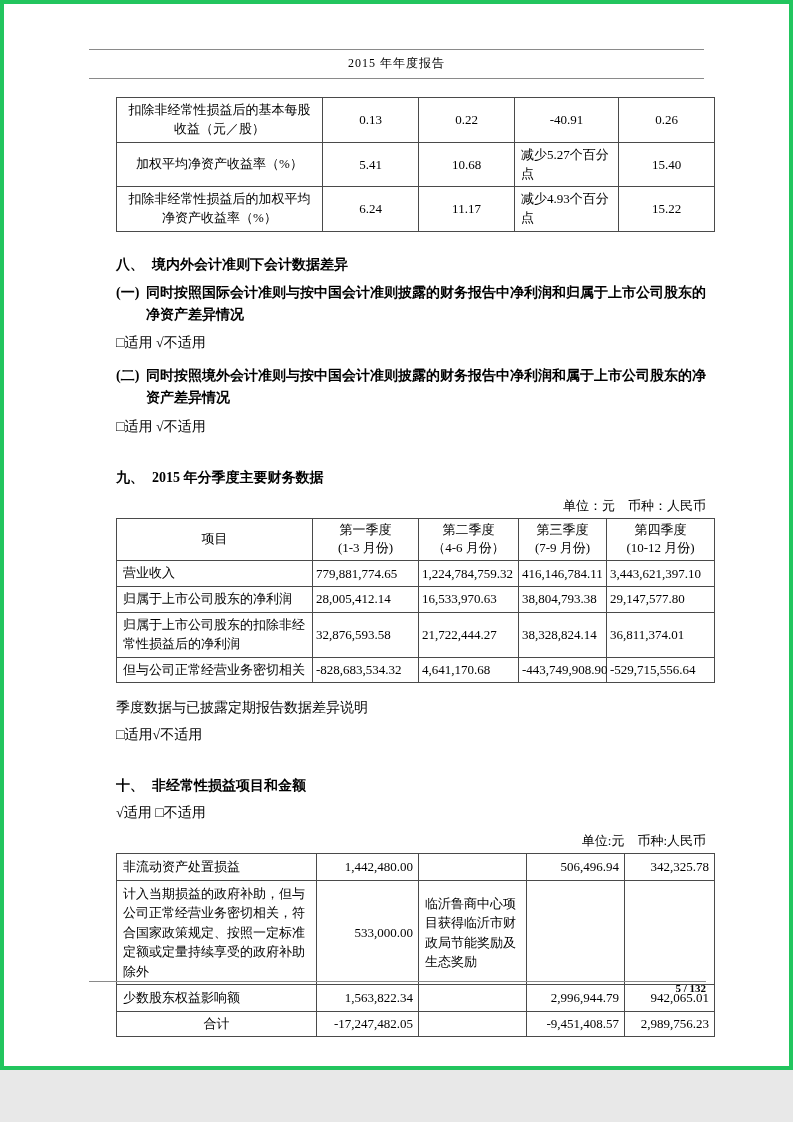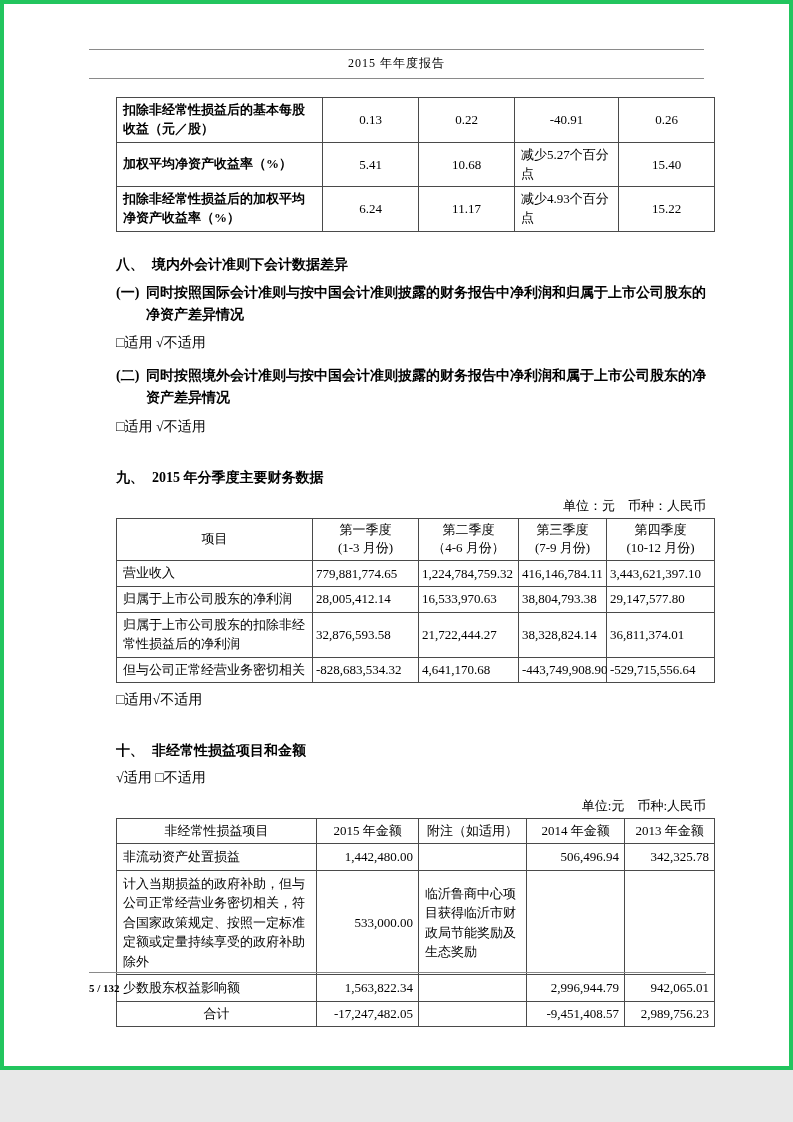--- a/index.html
+++ b/index.html
@@ -23,21 +23,21 @@
     padding: 5px 0 6px 0;
     letter-spacing: 1px;
   }
   .content { padding: 18px 83px 0 112px; }
 
   table { border-collapse: collapse; width: 100%; font-size: 13px; table-layout: fixed; }
   td, th { border: 1px solid #4a4a4a; padding: 3px 6px; font-weight: normal; vertical-align: middle; word-wrap: break-word; }
 
   
   .t1 tr { height: 40px; }
-  .t1 td.lbl { text-align: left; line-height: 1.45; font-weight: bold; }
+  .t1 td.lbl { text-align: center; line-height: 1.45; }
   .t1 td.num { text-align: center; }
   .t1 td.txt { text-align: left; line-height: 1.45; }
 
   
   .sec-heading { display: flex; font-weight: bold; font-size: 14px; line-height: 1.5; }
   .sec-heading .marker { flex: 0 0 36px; }
   .mt22 { margin-top: 22px; }
   .mt30 { margin-top: 30px; }
 
   .subitem { display: flex; font-weight: bold; font-size: 14px; line-height: 1.58; margin-top: 7px; }
@@ -62,24 +62,23 @@
   .t3 tr { height: 23px; }
   .t3 td.lbl { text-align: left; line-height: 1.5; }
   .t3 td.num { text-align: right; white-space: nowrap; padding: 2px 5px; }
   .t3 td.note-cell { text-align: left; line-height: 1.5; vertical-align: middle; }
   .t3 td.center { text-align: center; }
 
   .doc-footer {
     position: absolute;
     left: 85px; right: 83px; bottom: 72px;
     border-top: 1px solid #8a8a8a;
-    text-align: left;
+    text-align: right;
     font-size: 11px;
     font-weight: bold;
-    padding-top: 9px;
   }
 </style>
 </head>
 <body>
 
 <div class="page">
 
   <div class="doc-header">
     <span>2015 年年度报告</span>
   </div>
@@ -194,45 +193,39 @@
       <tr>
         <td class="lbl">但与公司正常经营业务密切相关</td>
         <td class="num">-828,683,534.32</td>
         <td class="num">4,641,170.68</td>
         <td class="num">-443,749,908.90</td>
         <td class="num">-529,715,556.64</td>
       </tr>
     </tbody>
       </table>
 
+    <div class="note-line">季度数据与已披露定期报告数据差异说明</div>
     <div class="applicability">□适用√不适用</div>
 
     <div class="sec-heading mt30">
       <span class="marker">十、</span>
       <span>非经常性损益项目和金额</span>
     </div>
     <div class="applicability">√适用 □不适用</div>
     <div class="unit-line">单位:元　币种:人民币</div>
 
     <table class="t3">
       <colgroup>
           <col style="width:200px">
           <col style="width:102px">
           <col style="width:108px">
           <col style="width:98px">
           <col style="width:90px">
         </colgroup>
       <tbody>
-          <tr>
-        <th>非经常性损益项目</th>
-        <th>2015 年金额</th>
-        <th>附注（如适用）</th>
-        <th>2014 年金额</th>
-        <th>2013 年金额</th>
-      </tr>
       <tr>
         <td class="lbl">非流动资产处置损益</td>
         <td class="num">1,442,480.00</td>
         <td class="note-cell"></td>
         <td class="num">506,496.94</td>
         <td class="num">342,325.78</td>
       </tr>
       <tr>
         <td class="lbl">计入当期损益的政府补助，但与公司正常经营业务密切相关，符合国家政策规定、按照一定标准定额或定量持续享受的政府补助除外</td>
         <td class="num">533,000.00</td>

